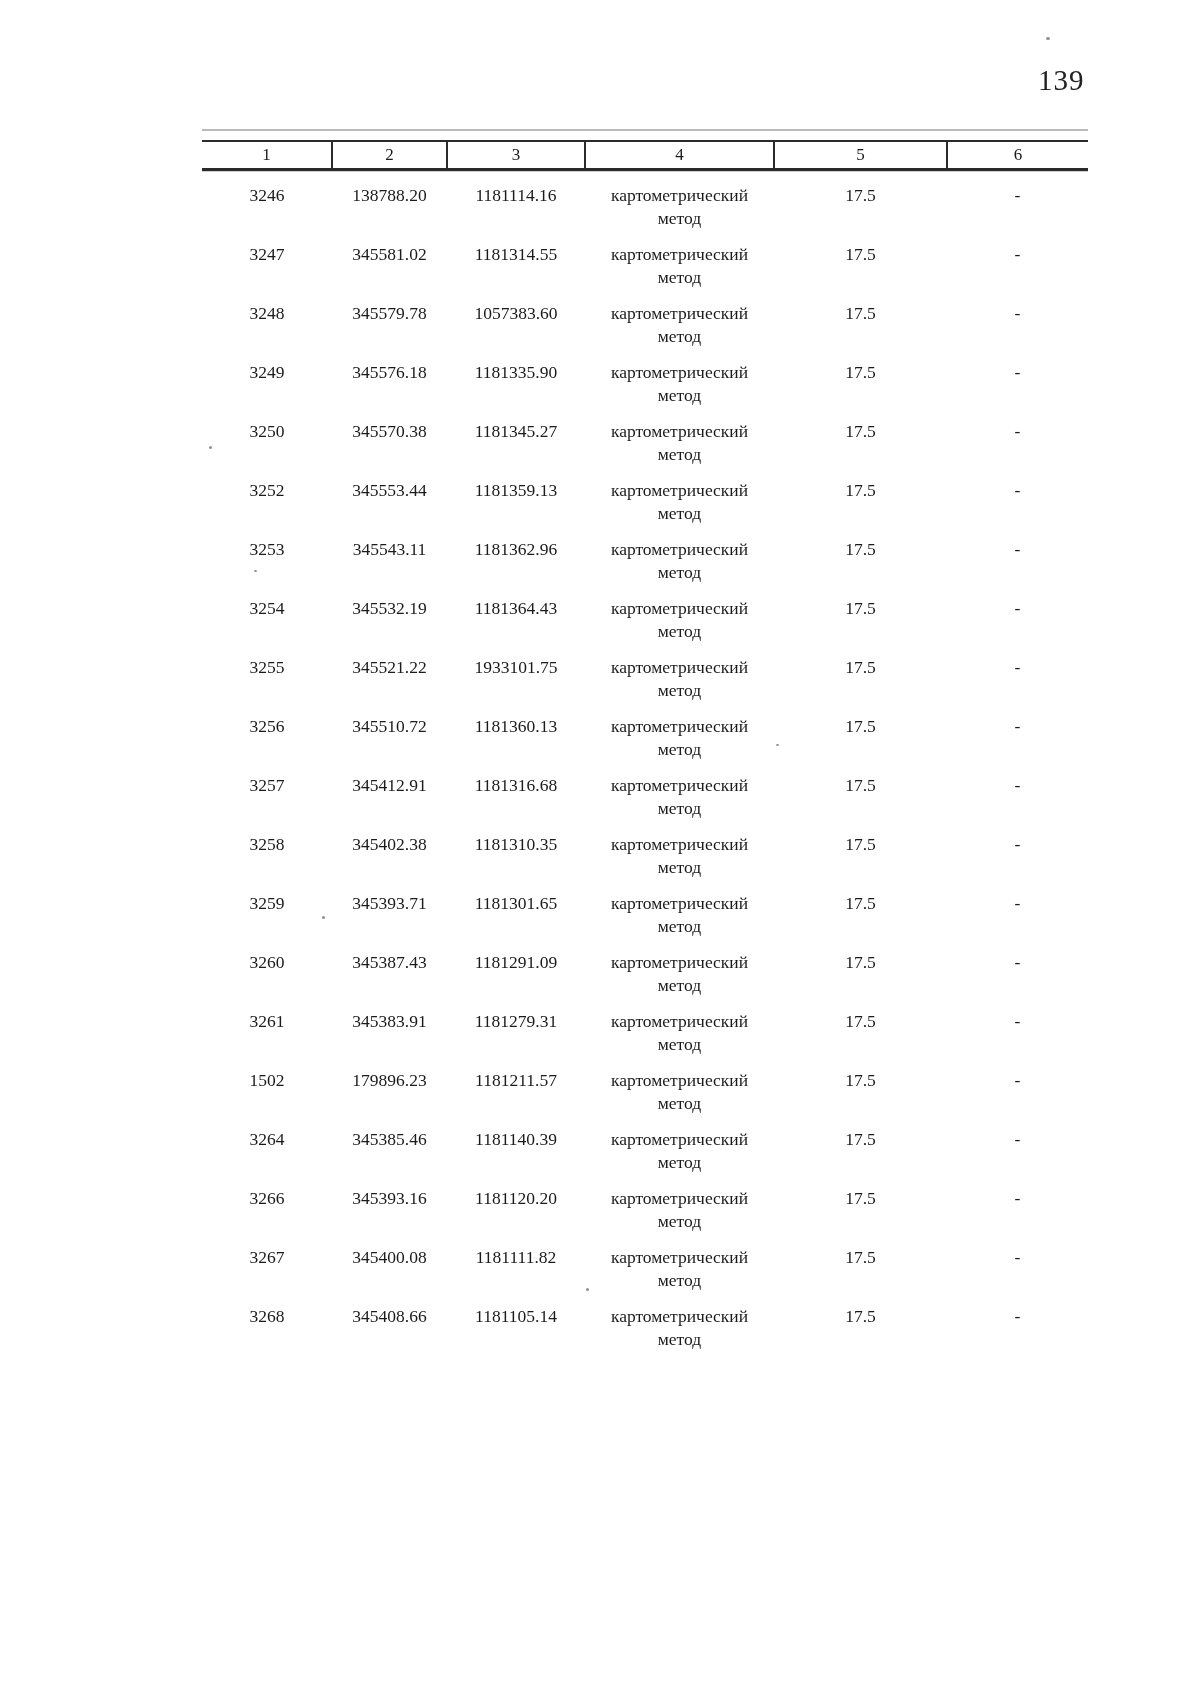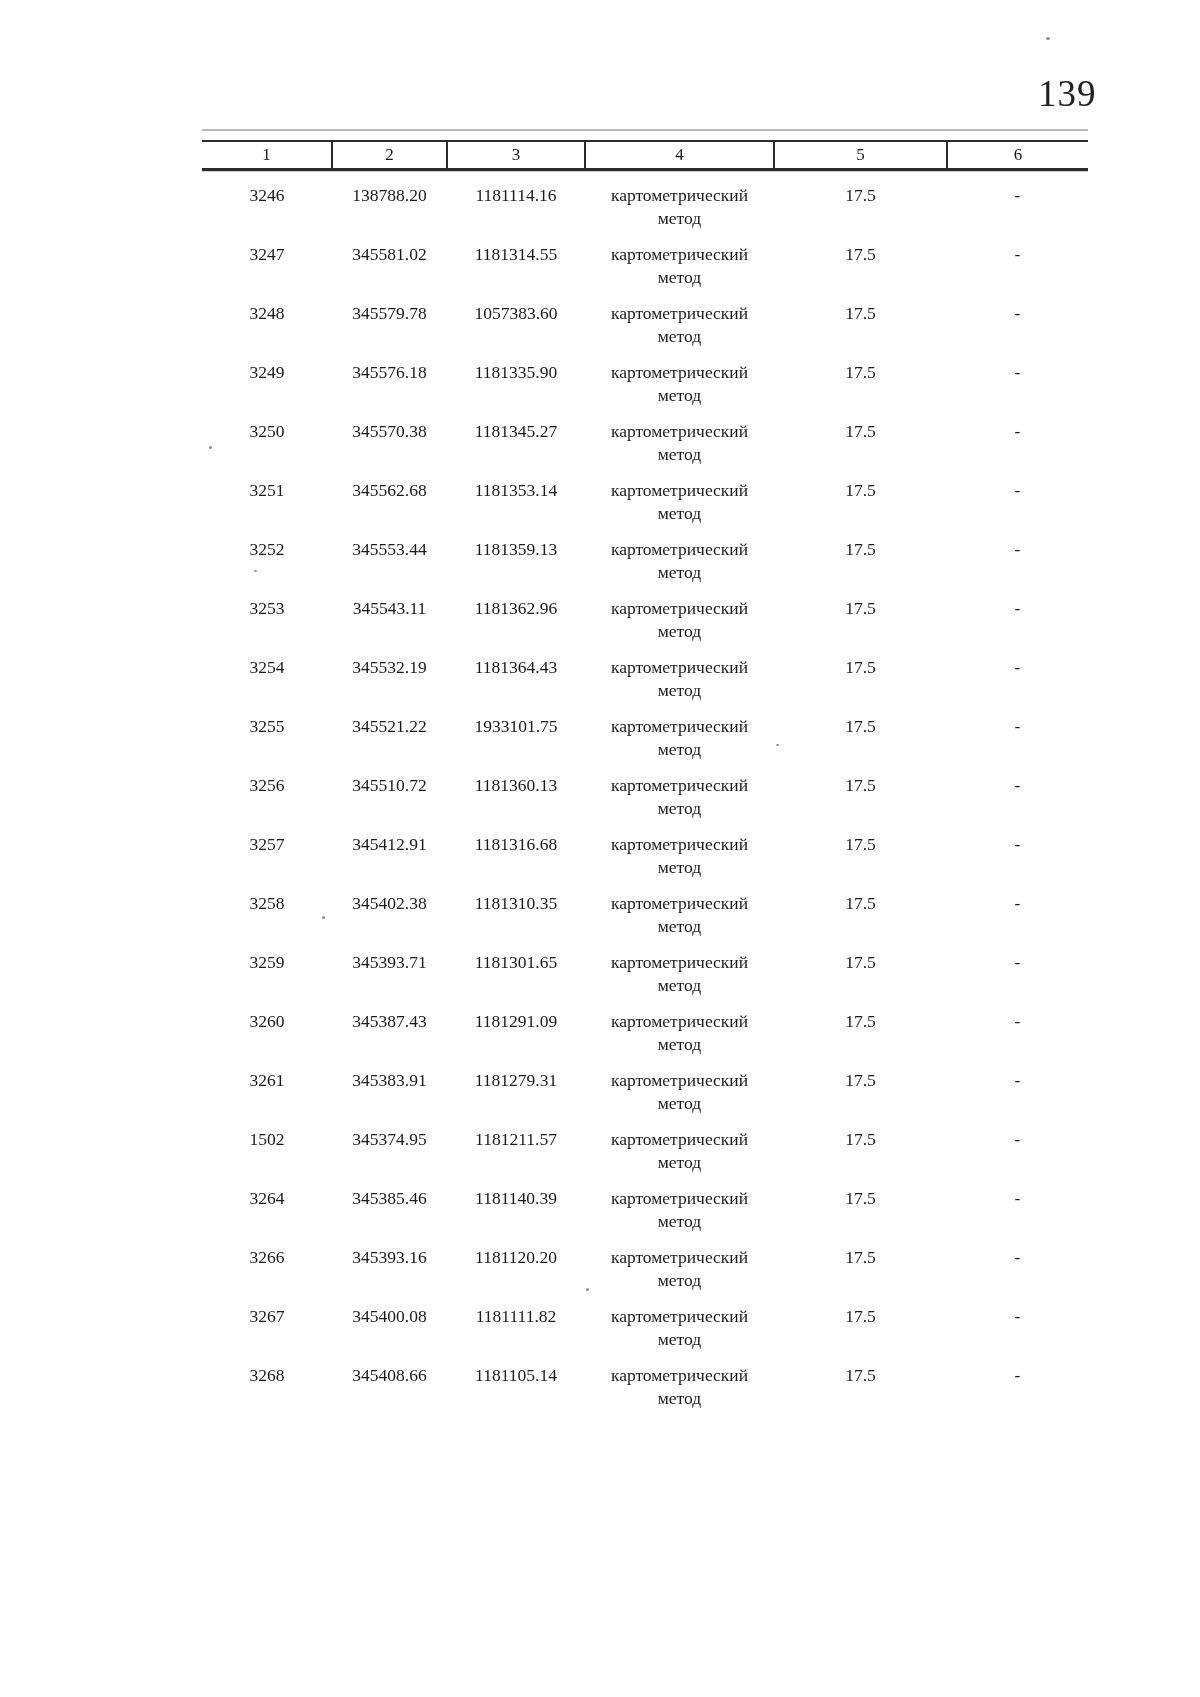--- a/index.html
+++ b/index.html
@@ -12,23 +12,23 @@
     width: 1200px;
     height: 1697px;
     margin: 0 auto;
     background: #ffffff;
     font-family: "Liberation Serif", "DejaVu Serif", serif;
     color: #1b1b1b;
     overflow: hidden;
   }
   .page-number {
     position: absolute;
-    top: 72px;
+    top: 64px;
     left: 1038px;
-    font-size: 37px;
+    font-size: 29px;
     letter-spacing: 1px;
     color: #222;
   }
   .table-wrap {
     position: absolute;
     left: 202px;
     top: 129px;
     width: 886px;
   }
   
@@ -157,29 +157,20 @@
   <tr class="data-row">
     <td>3250</td>
     <td>345570.38</td>
     <td>1181345.27</td>
     <td class="method">картометрический
 метод</td>
     <td>17.5</td>
     <td>-</td>
   </tr>
 
-  <tr class="data-row">
-    <td>3251</td>
-    <td>345562.68</td>
-    <td>1181353.14</td>
-    <td class="method">картометрический
-метод</td>
-    <td>17.5</td>
-    <td>-</td>
-  </tr>
 
   <tr class="data-row">
     <td>3252</td>
     <td>345553.44</td>
     <td>1181359.13</td>
     <td class="method">картометрический
 метод</td>
     <td>17.5</td>
     <td>-</td>
   </tr>
@@ -270,21 +261,21 @@
     <td>1181279.31</td>
     <td class="method">картометрический
 метод</td>
     <td>17.5</td>
     <td>-</td>
   </tr>
 
 
   <tr class="data-row">
     <td>1502</td>
-    <td>345374.95</td>
+    <td>179896.23</td>
     <td>1181211.57</td>
     <td class="method">картометрический
 метод</td>
     <td>17.5</td>
     <td>-</td>
   </tr>
 
   <tr class="data-row">
     <td>3264</td>
     <td>345385.46</td>

